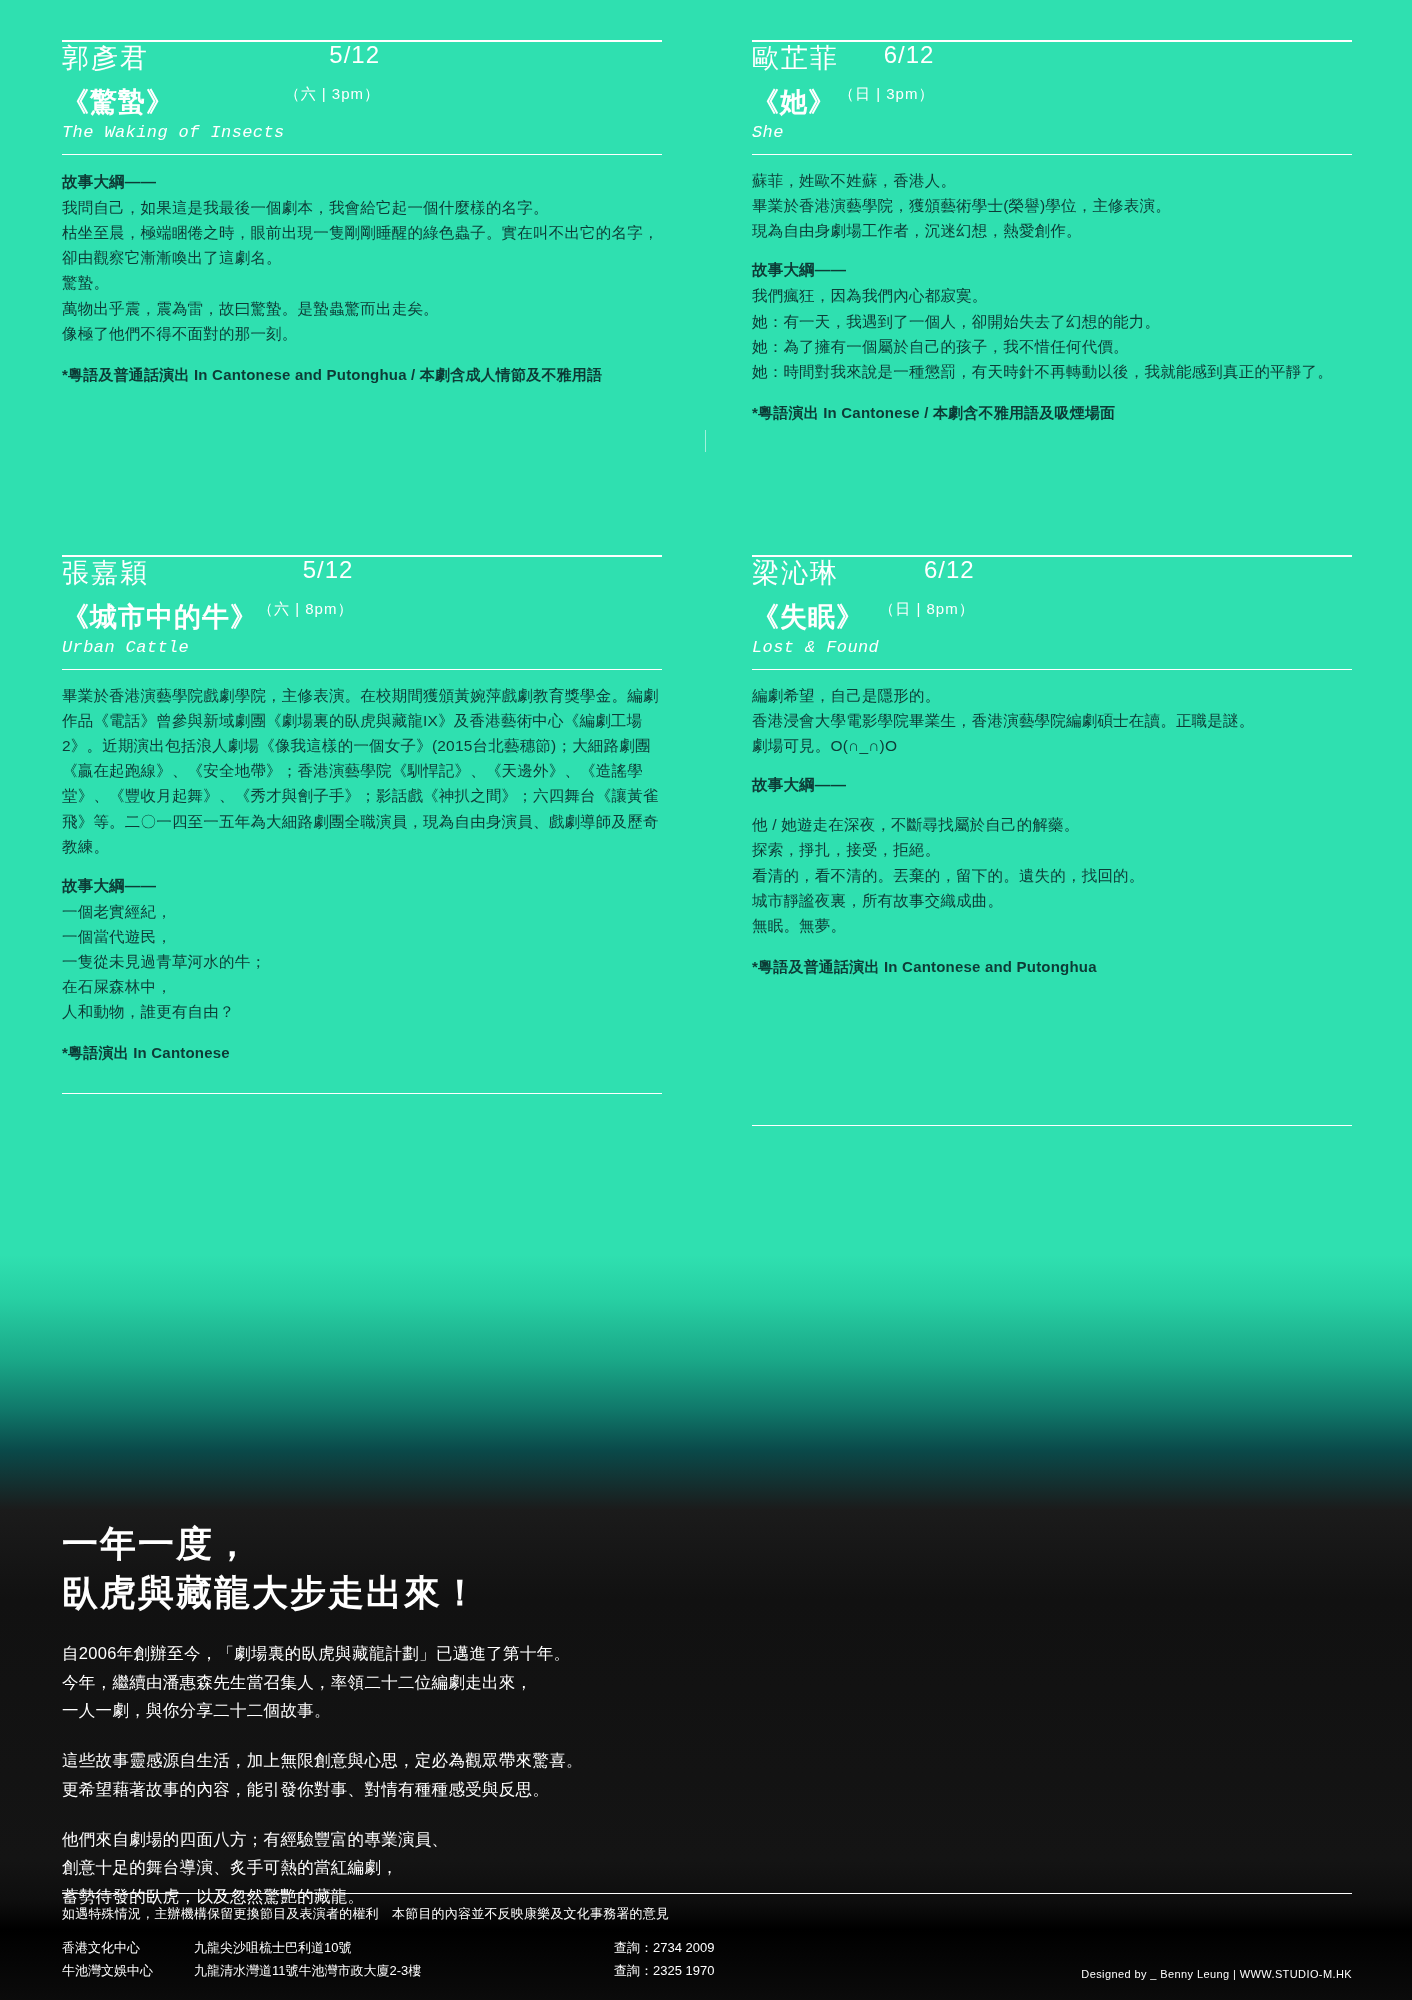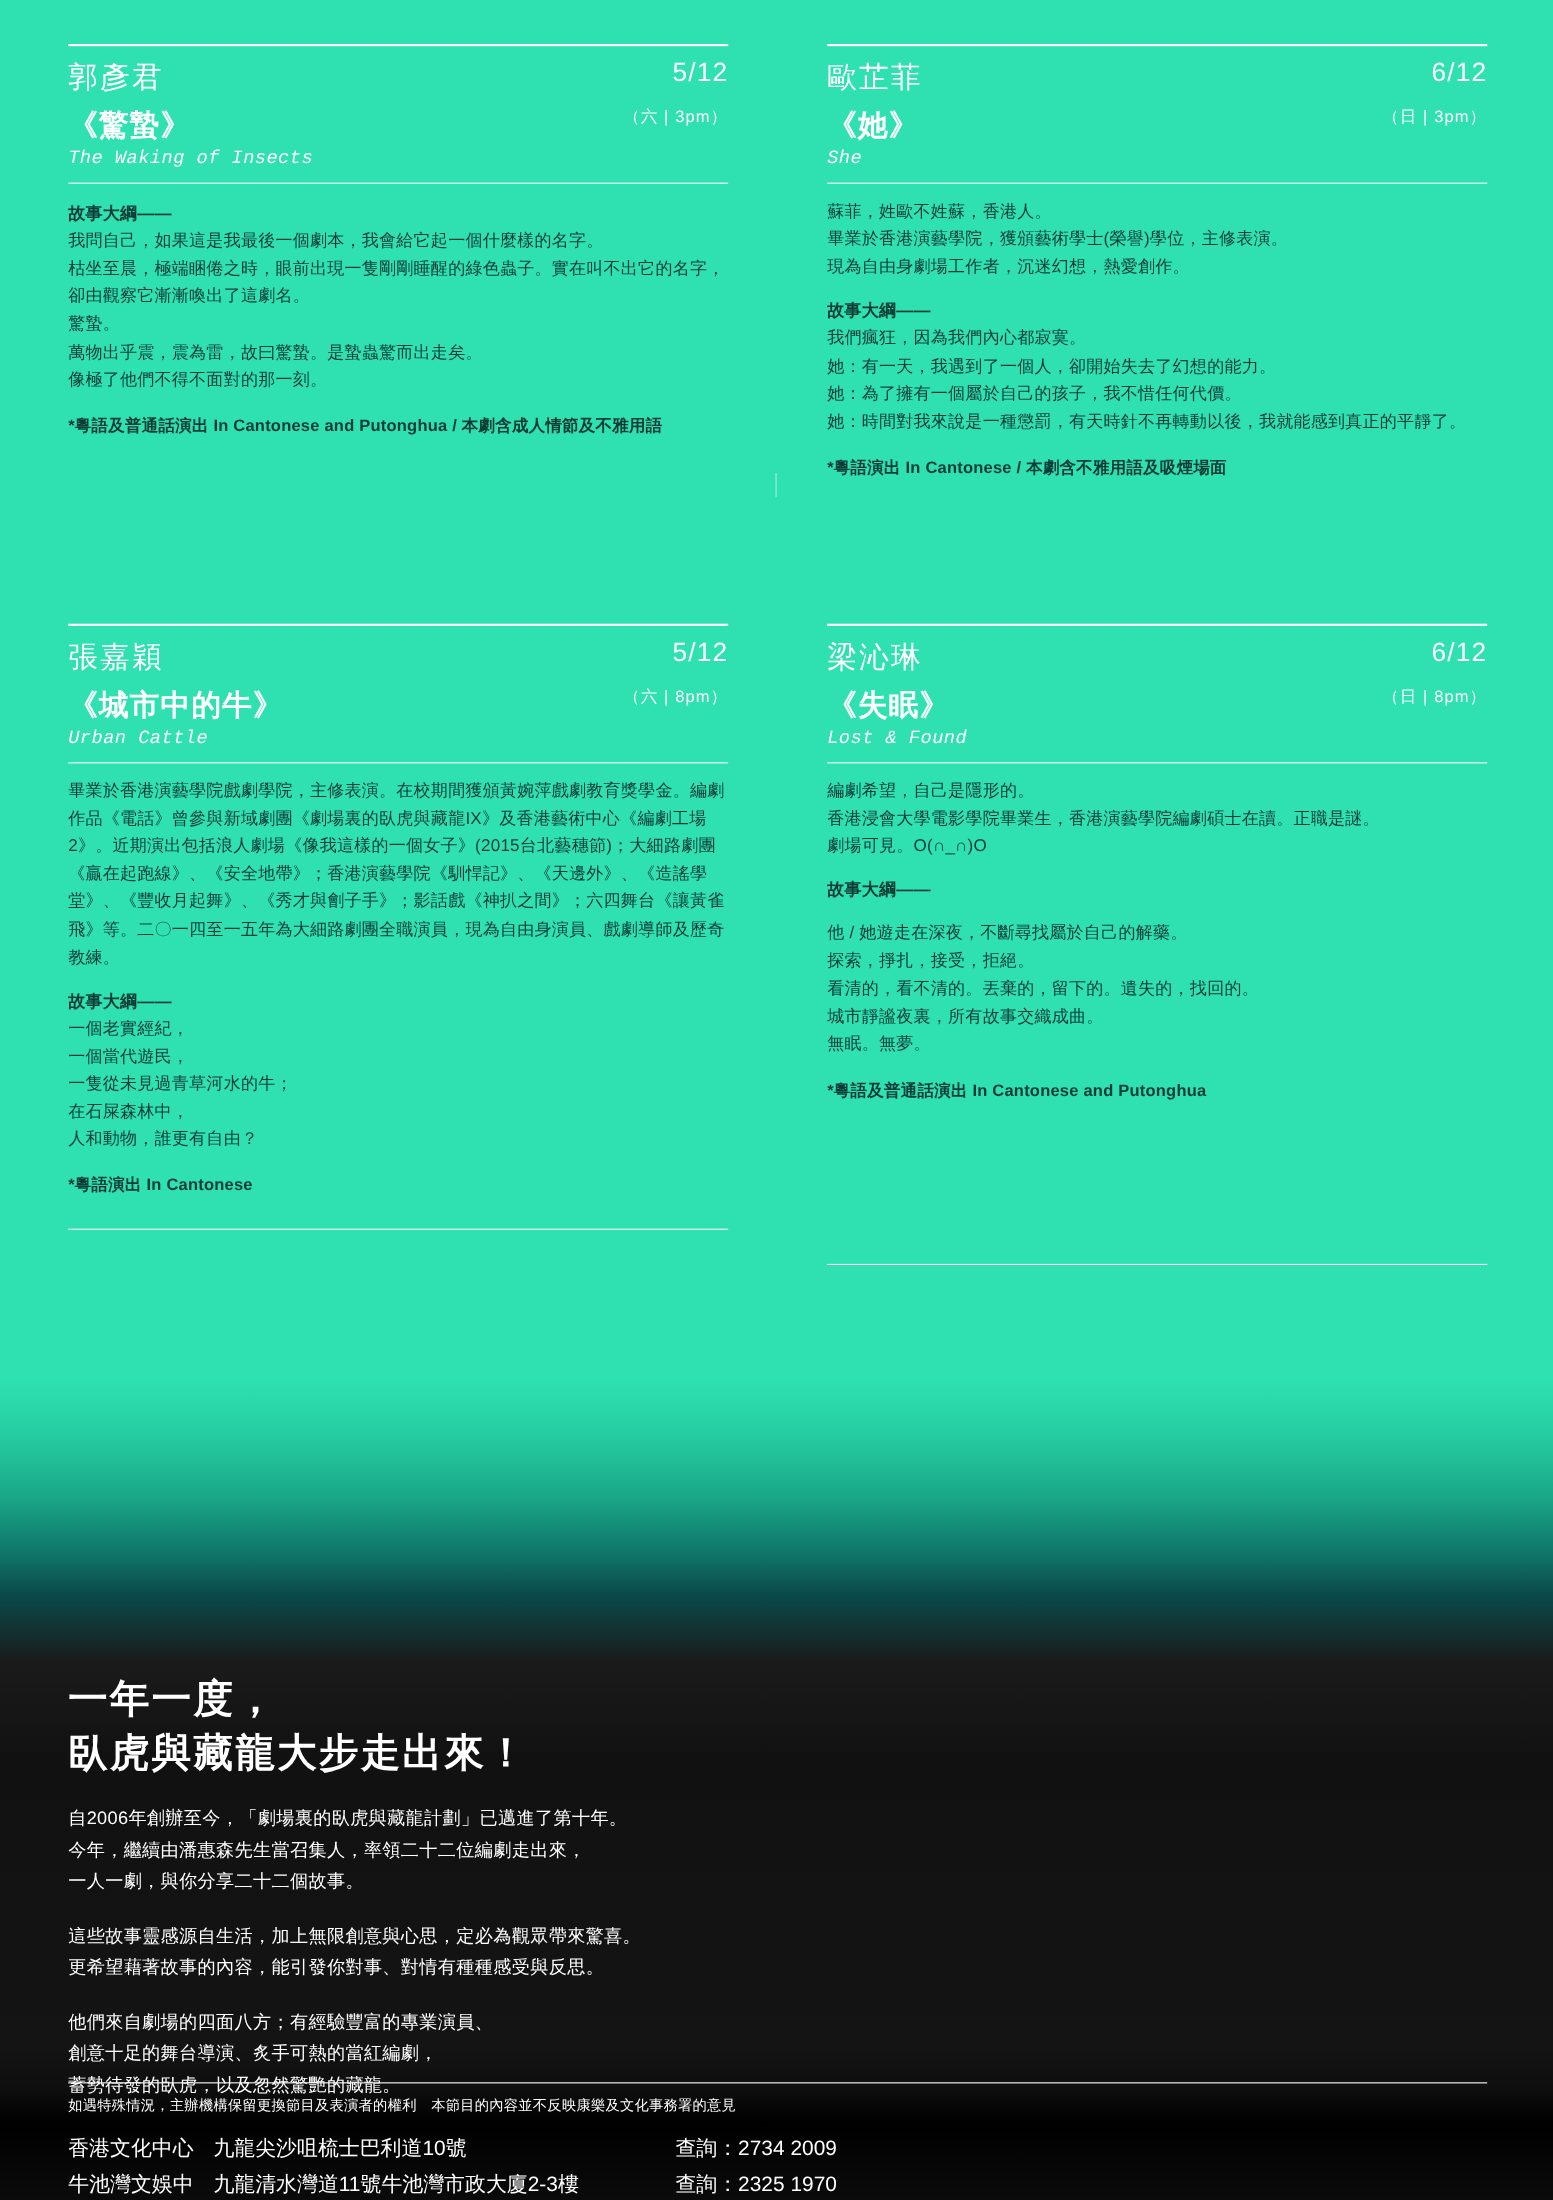--- a/index.html
+++ b/index.html
@@ -52,23 +52,22 @@
   }
   .rule {
     border-top: 2.2px solid #ffffff;
     height: 0;
   }
   .rule.thin {
     border-top: 1.6px solid #ffffff;
   }
   .head {
     display: flex;
-    justify-content: space-between;
+    justify-content: flex-start;
     align-items: flex-start;
-    padding-top: 12px;
   }
   .head-left { }
   .head-right {
     text-align: right;
   }
   .performer {
     font-size: 27px;
     color: #ffffff;
     letter-spacing: 2px;
     line-height: 1.25;
@@ -169,21 +168,21 @@
   .footer-line {
     font-size: 13px;
     line-height: 1.6;
     letter-spacing: 0.2px;
   }
   .venues {
     margin-top: 12px;
   }
   .venue-row {
     display: flex;
-    font-size: 19px;
+    font-size: 13px;
     line-height: 1.75;
   }
   .venue-name { width: 132px; }
   .venue-addr { width: 420px; }
   .venue-tel { }
   .credit {
     position: absolute;
     right: 0;
     bottom: 2px;
     font-size: 11px;

